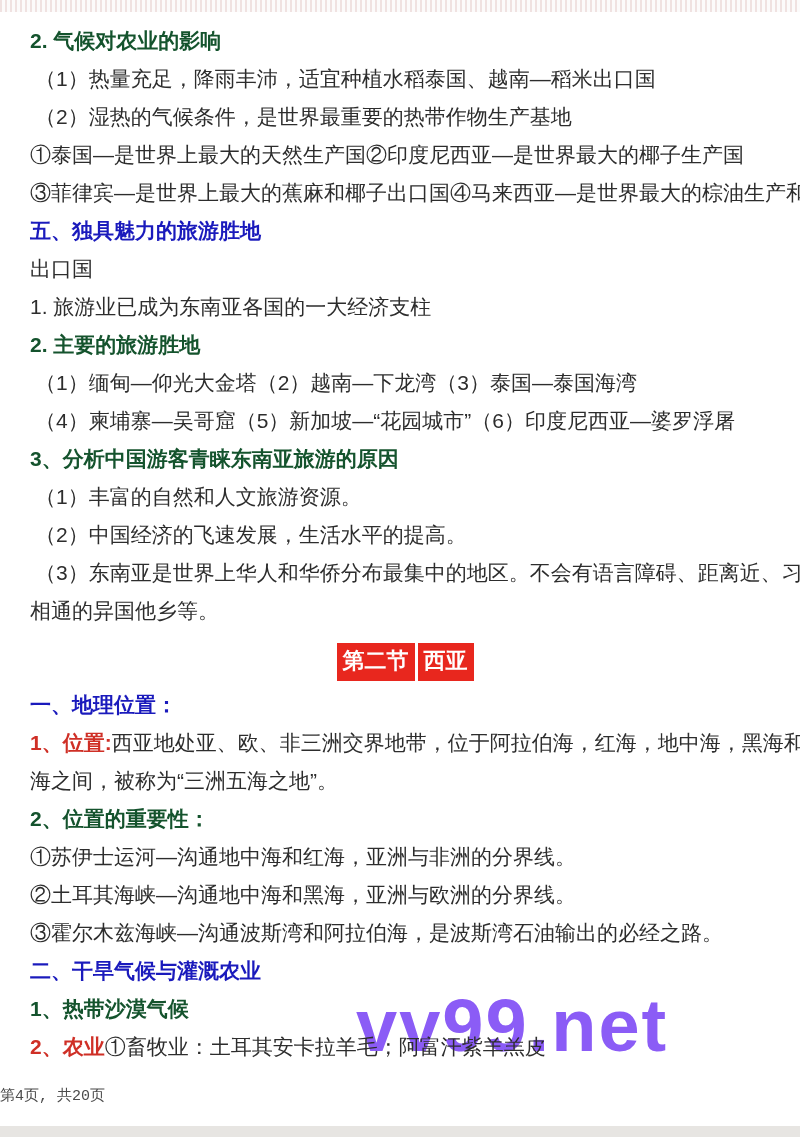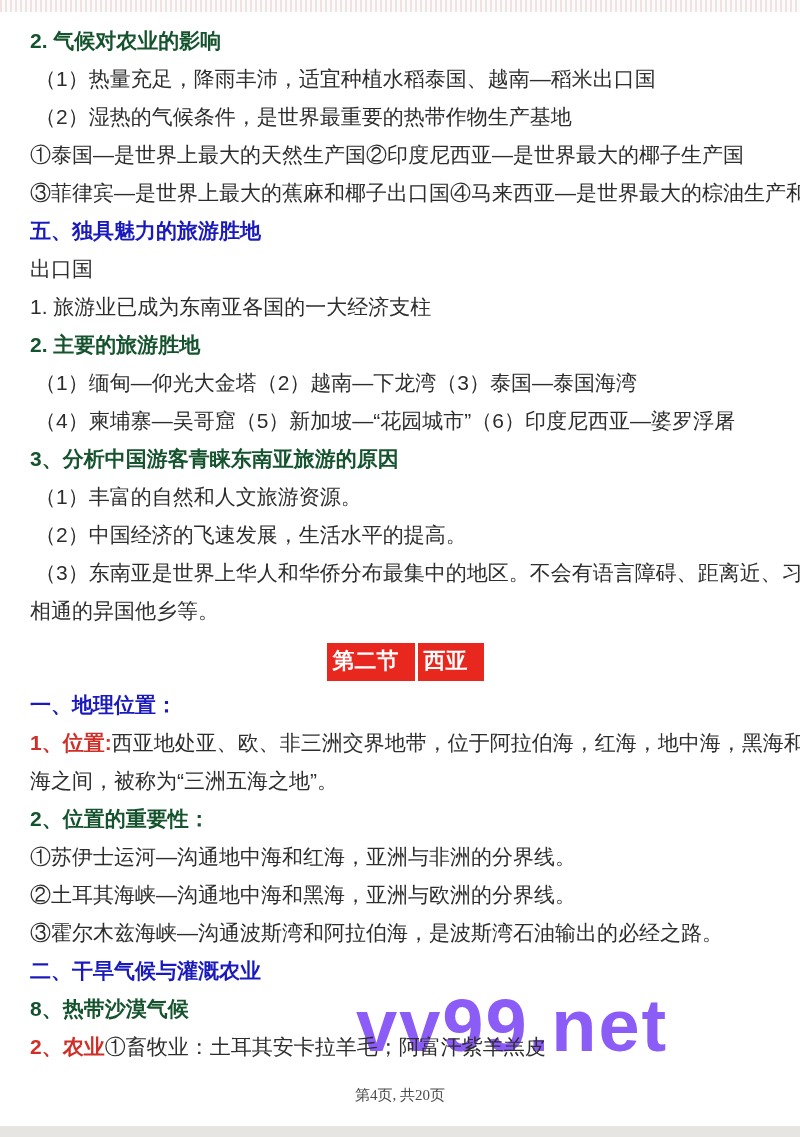--- a/index.html
+++ b/index.html
@@ -39,26 +39,26 @@
   .line.indent { padding-left: 5px; }
   .lead { color: #cf2f26; font-weight: bold; }
   .banner-row {
     text-align: center; height: 38px; line-height: 34px;
     margin-top: 13px; margin-bottom: 5px;
   }
   .banner { display: inline-flex; gap: 3px; }
   .banner-seg {
     background: #e8271e; color: #ffffff;
     font-weight: bold; font-size: 22px;
-    padding: 1px 16px 3px 6px;
+    padding: 1px 6px 3px 6px;
   }
   .footer {
     position: absolute; top: 1086px; left: 0; width: 100%;
-    text-align: center; z-index: 2;
-    font-family: Liberation Serif, serif;
+    z-index: 2;
+    font-family: Liberation Mono, monospace;
     font-size: 15px; color: #4b4b4b;
   }
 </style>
 </head>
 <body>
 
 <div class="page">
   <div class="top-strip"></div>
 
   <div class="watermark">vv99.net</div>
@@ -92,20 +92,20 @@
 
     <div id="lines-bottom">
         <div class="line blue">一、地理位置：</div>
         <div class="line body"><span class="lead">1、位置:</span>西亚地处亚、欧、非三洲交界地带，位于阿拉伯海，红海，地中海，黑海和里</div>
         <div class="line body">海之间，被称为“三洲五海之地”。</div>
         <div class="line red">2、位置的重要性：</div>
         <div class="line body">①苏伊士运河—沟通地中海和红海，亚洲与非洲的分界线。</div>
         <div class="line body">②土耳其海峡—沟通地中海和黑海，亚洲与欧洲的分界线。</div>
         <div class="line body">③霍尔木兹海峡—沟通波斯湾和阿拉伯海，是波斯湾石油输出的必经之路。</div>
         <div class="line blue">二、干旱气候与灌溉农业</div>
-        <div class="line red">8、热带沙漠气候</div>
+        <div class="line red">1、热带沙漠气候</div>
         <div class="line body"><span class="lead">2、农业</span>①畜牧业：土耳其安卡拉羊毛；阿富汗紫羊羔皮</div>
       </div>
   </div>
 
   <div class="footer">第4页, 共20页</div>
   <div class="bottom-strip"></div>
 </div>
 
 </body></html>

